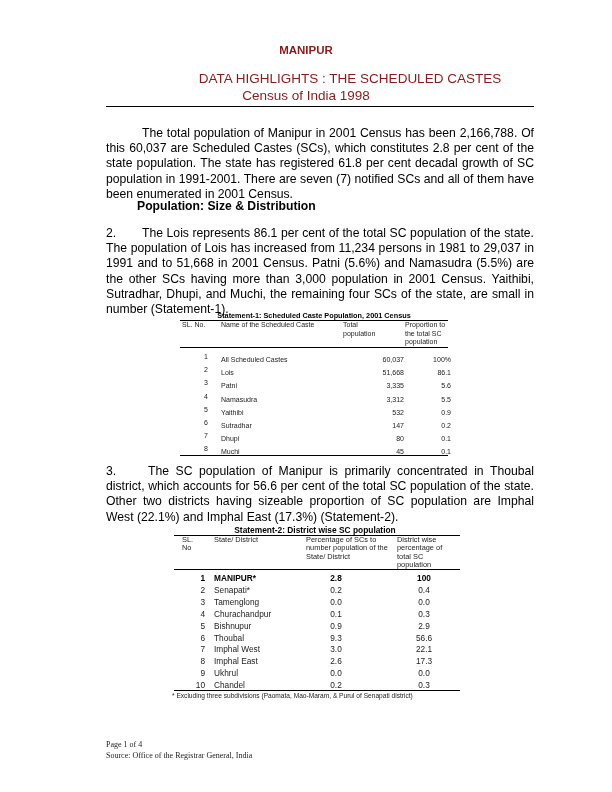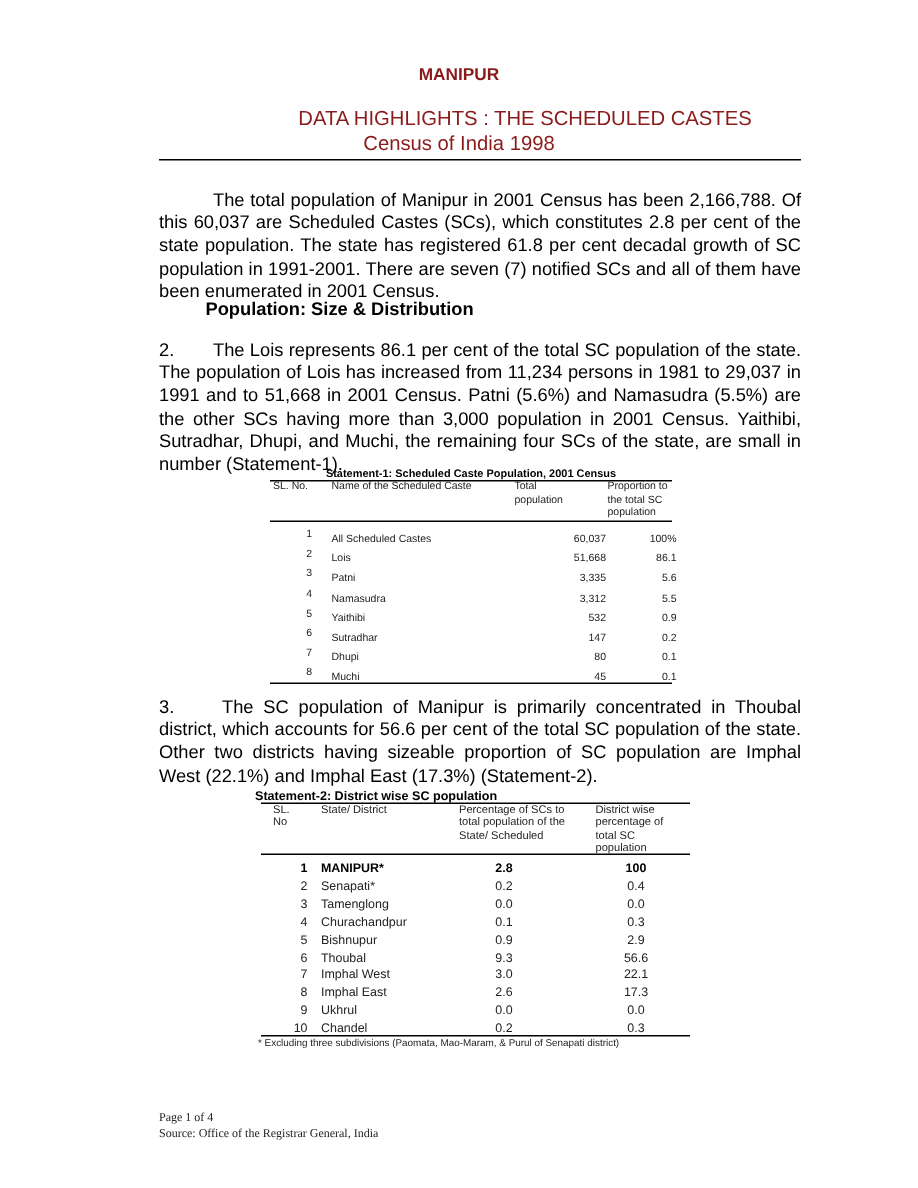--- a/index.html
+++ b/index.html
@@ -28,21 +28,21 @@
   .st1-h-name { left: 221px; top: 321px; }
   .st1-h-total { left: 343px; top: 321px; }
   .st1-h-prop { left: 405px; top: 321px; width: 50px; }
   .st1-row { left: 180px; width: 268px; height: 13.5px; font-size: 7px; color: #222; }
   .st1-row .c-sl { position: absolute; left: 0; width: 28px; text-align: right; }
   .st1-row .c-name { position: absolute; left: 41px; top: 3px; }
   .st1-row .c-total { position: absolute; left: 150px; width: 74px; text-align: right; top: 3px; }
   .st1-row .c-prop { position: absolute; left: 230px; width: 41px; text-align: right; top: 3px; }
 
   
-  .st2-caption { left: 170px; width: 290px; top: 525px; font-weight: bold; font-size: 8.4px; }
+  .st2-caption { left: 170px; width: 290px; top: 525px; text-align: center; font-weight: bold; font-size: 8.4px; }
   .st2-rule-top { left: 174px; width: 286px; top: 535px; border-top: 0.8px solid #000; }
   .st2-rule-mid { left: 174px; width: 286px; top: 569px; border-top: 1px solid #000; }
   .st2-rule-bot { left: 174px; width: 286px; top: 690px; border-top: 1px solid #000; }
   .st2 { font-size: 7.4px; line-height: 8.3px; color: #222; }
   .st2-h-sl { left: 182px; top: 536px; width: 20px; }
   .st2-h-dist { left: 214px; top: 536px; }
   .st2-h-pct { left: 306px; top: 536px; width: 86px; }
   .st2-h-dw { left: 397px; top: 536px; width: 60px; }
   .st2-row { left: 174px; width: 286px; height: 12px; font-size: 8.3px; color: #222; }
   .st2-row .c-sl { position: absolute; left: 0; width: 31px; text-align: right; }
@@ -137,21 +137,21 @@
 
 <div class="abs para p3">
   <p><span class="num" style="width:42px;">3.</span><span>The SC population of Manipur is primarily concentrated in Thoubal district, which accounts for 56.6 per cent of the total SC population of the state. Other two districts having sizeable proportion of SC population are Imphal West (22.1%) and Imphal East (17.3%) (Statement-2).</span></p>
 </div>
 
 <div>
   <div class="abs st2-caption">Statement-2: District wise SC population</div>
   <div class="abs st2-rule-top"></div>
   <div class="abs st2 st2-h-sl">SL. No</div>
   <div class="abs st2 st2-h-dist">State/ District</div>
-  <div class="abs st2 st2-h-pct">Percentage of SCs to total population of the State/ Scheduled</div>
+  <div class="abs st2 st2-h-pct">Percentage of SCs to number population of the State/ District</div>
   <div class="abs st2 st2-h-dw">District wise percentage of total SC population</div>
   <div class="abs st2-rule-mid"></div>
   <div id="st2-body">
       <div class="abs st2-row bold" style="top: 573px;">
         <span class="c-sl">1</span>
         <span class="c-name">MANIPUR*</span>
         <span class="c-pct">2.8</span>
         <span class="c-dw">100</span>
       </div>
       <div class="abs st2-row" style="top: 584.9px;">

